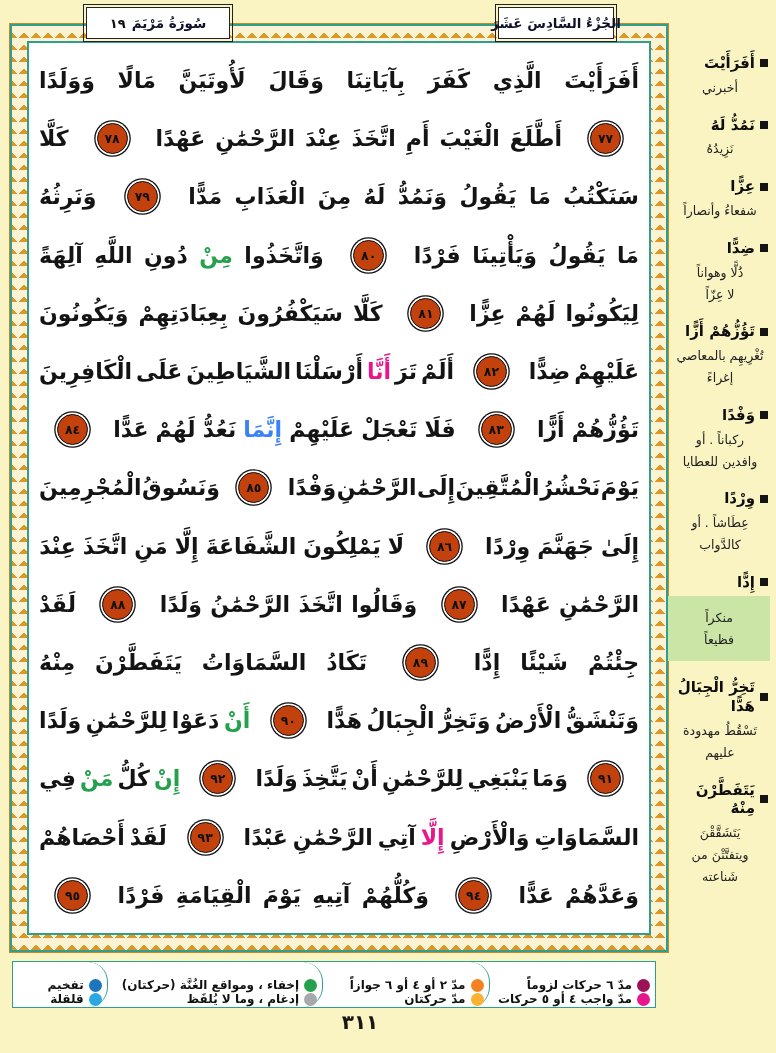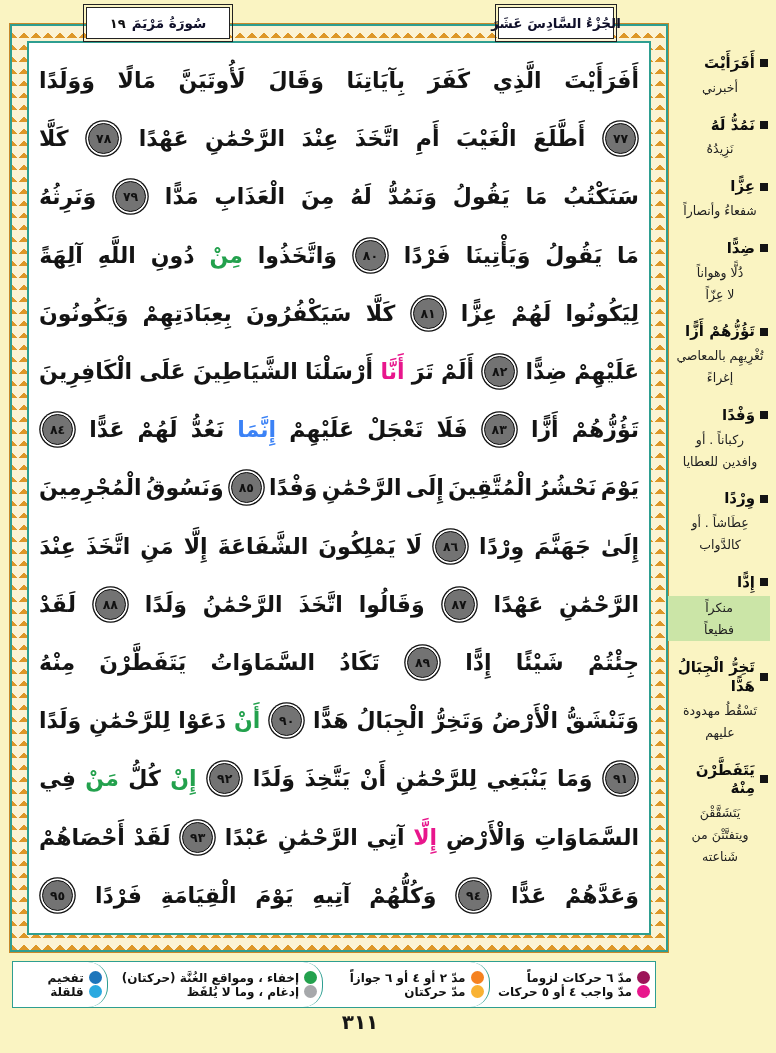--- a/index.html
+++ b/index.html
@@ -52,51 +52,51 @@
   .qline{
     display:flex;direction:rtl;justify-content:space-between;align-items:center;
     height:57px;font-size:22px;font-weight:bold;color:#141414;
     white-space:nowrap;
   }
   .qword{flex:0 0 auto;}
   .ayah{
     flex:0 0 auto;width:29px;height:29px;border-radius:50%;
     border:1.5px solid #101010;
     box-shadow:0 0 0 1.5px #fff,0 0 0 2.8px #101010;
-    background:#737373;margin:0 3px;
+    background:#c2410c;margin:0 18px;
     display:inline-flex;align-items:center;justify-content:center;
     font-size:12.5px;font-weight:bold;color:#111;
   }
 
   
   .sidebar{
     position:absolute;left:672px;top:50px;width:100px;height:900px;
     direction:rtl;box-sizing:border-box;padding:4px 4px 0 0;
   }
   .note{margin-bottom:17px;}
   .nhead{
     display:flex;direction:rtl;align-items:center;gap:5px;
     font-size:15px;font-weight:bold;color:#0d0d0d;line-height:1.25;
     text-align:right;
   }
   .sq{width:8px;height:8px;background:#141414;flex:0 0 auto;}
   .nmean{margin-top:4px;font-size:12.5px;color:#222;line-height:1.75;text-align:center;}
   .nmean div{white-space:nowrap;}
   .note.hl .nmean{
     background:#CBE5A7;
-    margin-left:-4px;margin-right:-2px;padding:1px 2px;
+    margin-left:-4px;margin-right:-2px;padding:11px 2px;
   }
 
   
   .legend{
     position:absolute;left:12px;top:961px;width:644px;height:47px;
     box-sizing:border-box;background:#fff;border:1.5px solid #2E9E91;
     display:flex;direction:rtl;align-items:stretch;
   }
-  .lcol{box-sizing:border-box;display:flex;flex-direction:column;justify-content:center;padding:1px 5px;border-radius:20px;}
+  .lcol{box-sizing:border-box;display:flex;flex-direction:column;justify-content:flex-end;padding:1px 5px;border-radius:20px;}
   .lcol + .lcol{border-left:none;}
   .lcol:nth-child(1){width:166px;}
   .lcol:nth-child(2){width:167px;border-right:1.5px solid #2E9E91;}
   .lcol:nth-child(3){width:216px;border-right:1.5px solid #2E9E91;}
   .lcol:nth-child(4){width:95px;border-right:1.5px solid #2E9E91;}
   .litem{display:flex;direction:rtl;align-items:center;gap:5px;}
   .ldot{width:13px;height:13px;border-radius:50%;flex:0 0 auto;}
   .llabel{font-size:12px;font-weight:bold;color:#111;white-space:nowrap;}
 
   .pageno{

